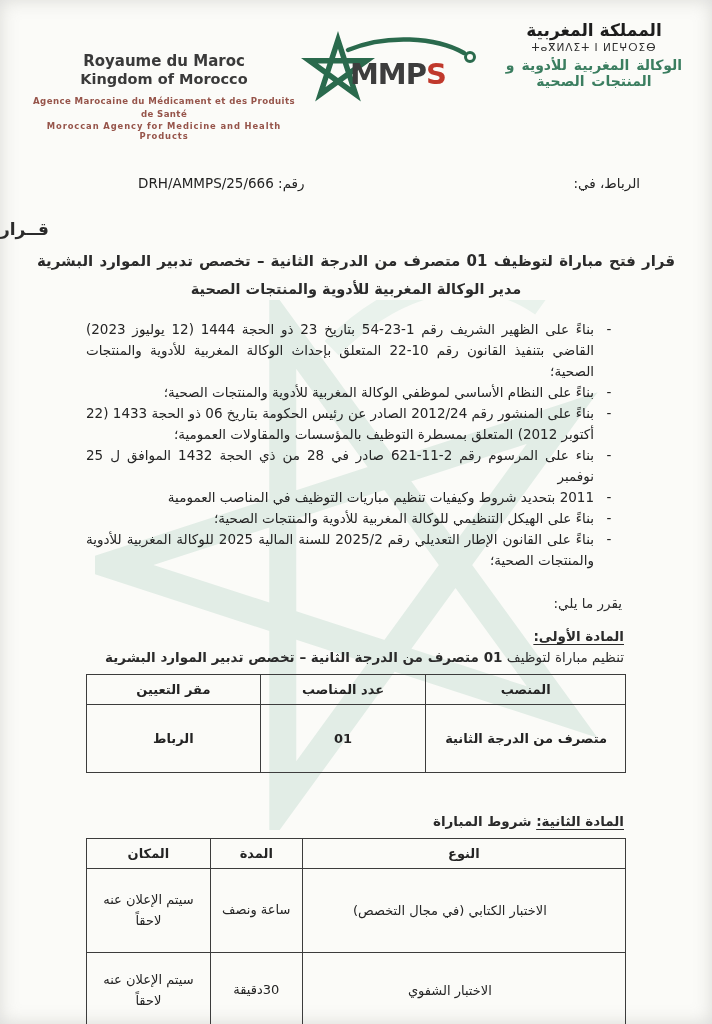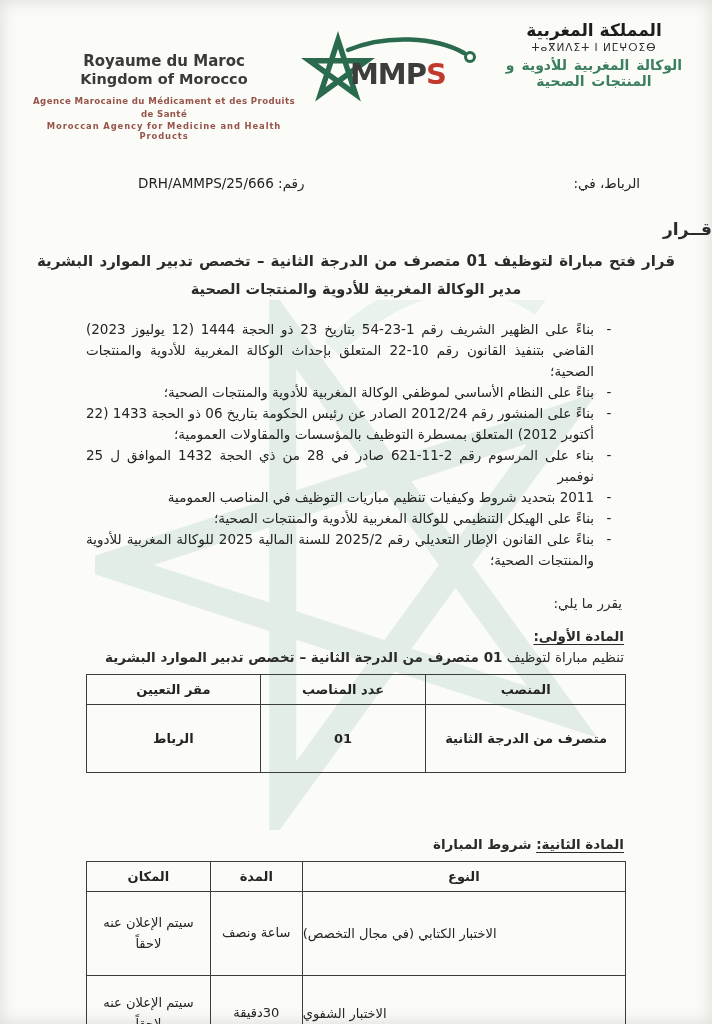--- a/index.html
+++ b/index.html
@@ -37,21 +37,21 @@
   .hdr-right .a1 { font-size:17px; font-weight:600; color:#1d1d1d; }
   .hdr-right .t1 { font-size:10.5px; color:#2e2e2e; letter-spacing:1px; margin-top:1px; }
   .hdr-right .a2 { font-size:14px; font-weight:bold; color:#3b7e60; margin-top:4px; word-spacing:2px; }
   .hdr-right .t2 { font-size:8.3px; color:#3b7e60; letter-spacing:.4px; margin-top:2px; }
 
   
   .ref-row { display:flex; justify-content:space-between; margin-top:34px; padding:0 72px 0 138px; }
   .ref-row span { direction:rtl; font-size:13.5px; color:#222; }
 
   
-  .title-main { text-align:right; direction:rtl; font-size:17px; font-weight:bold; margin-top:28px; }
+  .title-main { text-align:left; direction:rtl; font-size:17px; font-weight:bold; margin-top:28px; }
   .title-l1 { text-align:center; direction:rtl; font-size:15px; font-weight:bold; margin-top:13px; word-spacing:1px; }
   .title-l2 { text-align:center; direction:rtl; font-size:14.5px; font-weight:bold; margin-top:11px; }
 
   
   .bullets { direction:rtl; margin:22px 88px 0 86px; font-size:13.5px; line-height:21px; color:#242424; }
   .bullet { display:flex; }
   .bullet::before { content:"-"; width:30px; text-align:center; flex-shrink:0; }
   .bullet .txt { flex:1; text-align:justify; }
 
   .decide { direction:rtl; text-align:right; padding-right:90px; margin-top:24px; font-size:13.5px; }
@@ -66,23 +66,23 @@
   table { border-collapse:collapse; margin:9px auto 0 auto; width:540px; direction:rtl;
           font-size:13px; color:#242424; background:transparent; }
   td,th { border:1.2px solid #3c3c3c; vertical-align:middle; }
   th { font-weight:bold; height:30px; padding:2px 6px; }
   .t1 .c0 { width:200px; } .t1 .c1 { width:166px; } .t1 .c2 { width:174px; }
   .t1 td { height:68px;font-weight:bold; }
   .t1 td.c0 { text-align:right; padding-right:18px; }
   .t1 td.c1, .t1 td.c2 { text-align:center; }
   .t2 .c0 { width:324px; } .t2 .c1 { width:92px; } .t2 .c2 { width:124px; }
   .t2 tr.r1 td { height:84px; } .t2 tr.r2 td { height:76px; }
-  .t2 td.c0 { text-align:left; padding-right:28px; }
+  .t2 td.c0 { text-align:center; padding-right:28px; }
   .t2 td.c1, .t2 td.c2 { text-align:center; padding:2px 8px; line-height:1.6; }
-  .art2-gap { margin-top:63px; }
+  .art2-gap { margin-top:40px; }
 
   
   .footer-line { height:2px; background:#a86b70; margin:20px 56px 0 56px; }
 </style>
 </head>
 <body>
 
 <div class="watermark">
   <svg width="530" height="530" viewBox="-265 -265 530 530">
     <g transform="rotate(-18)">

